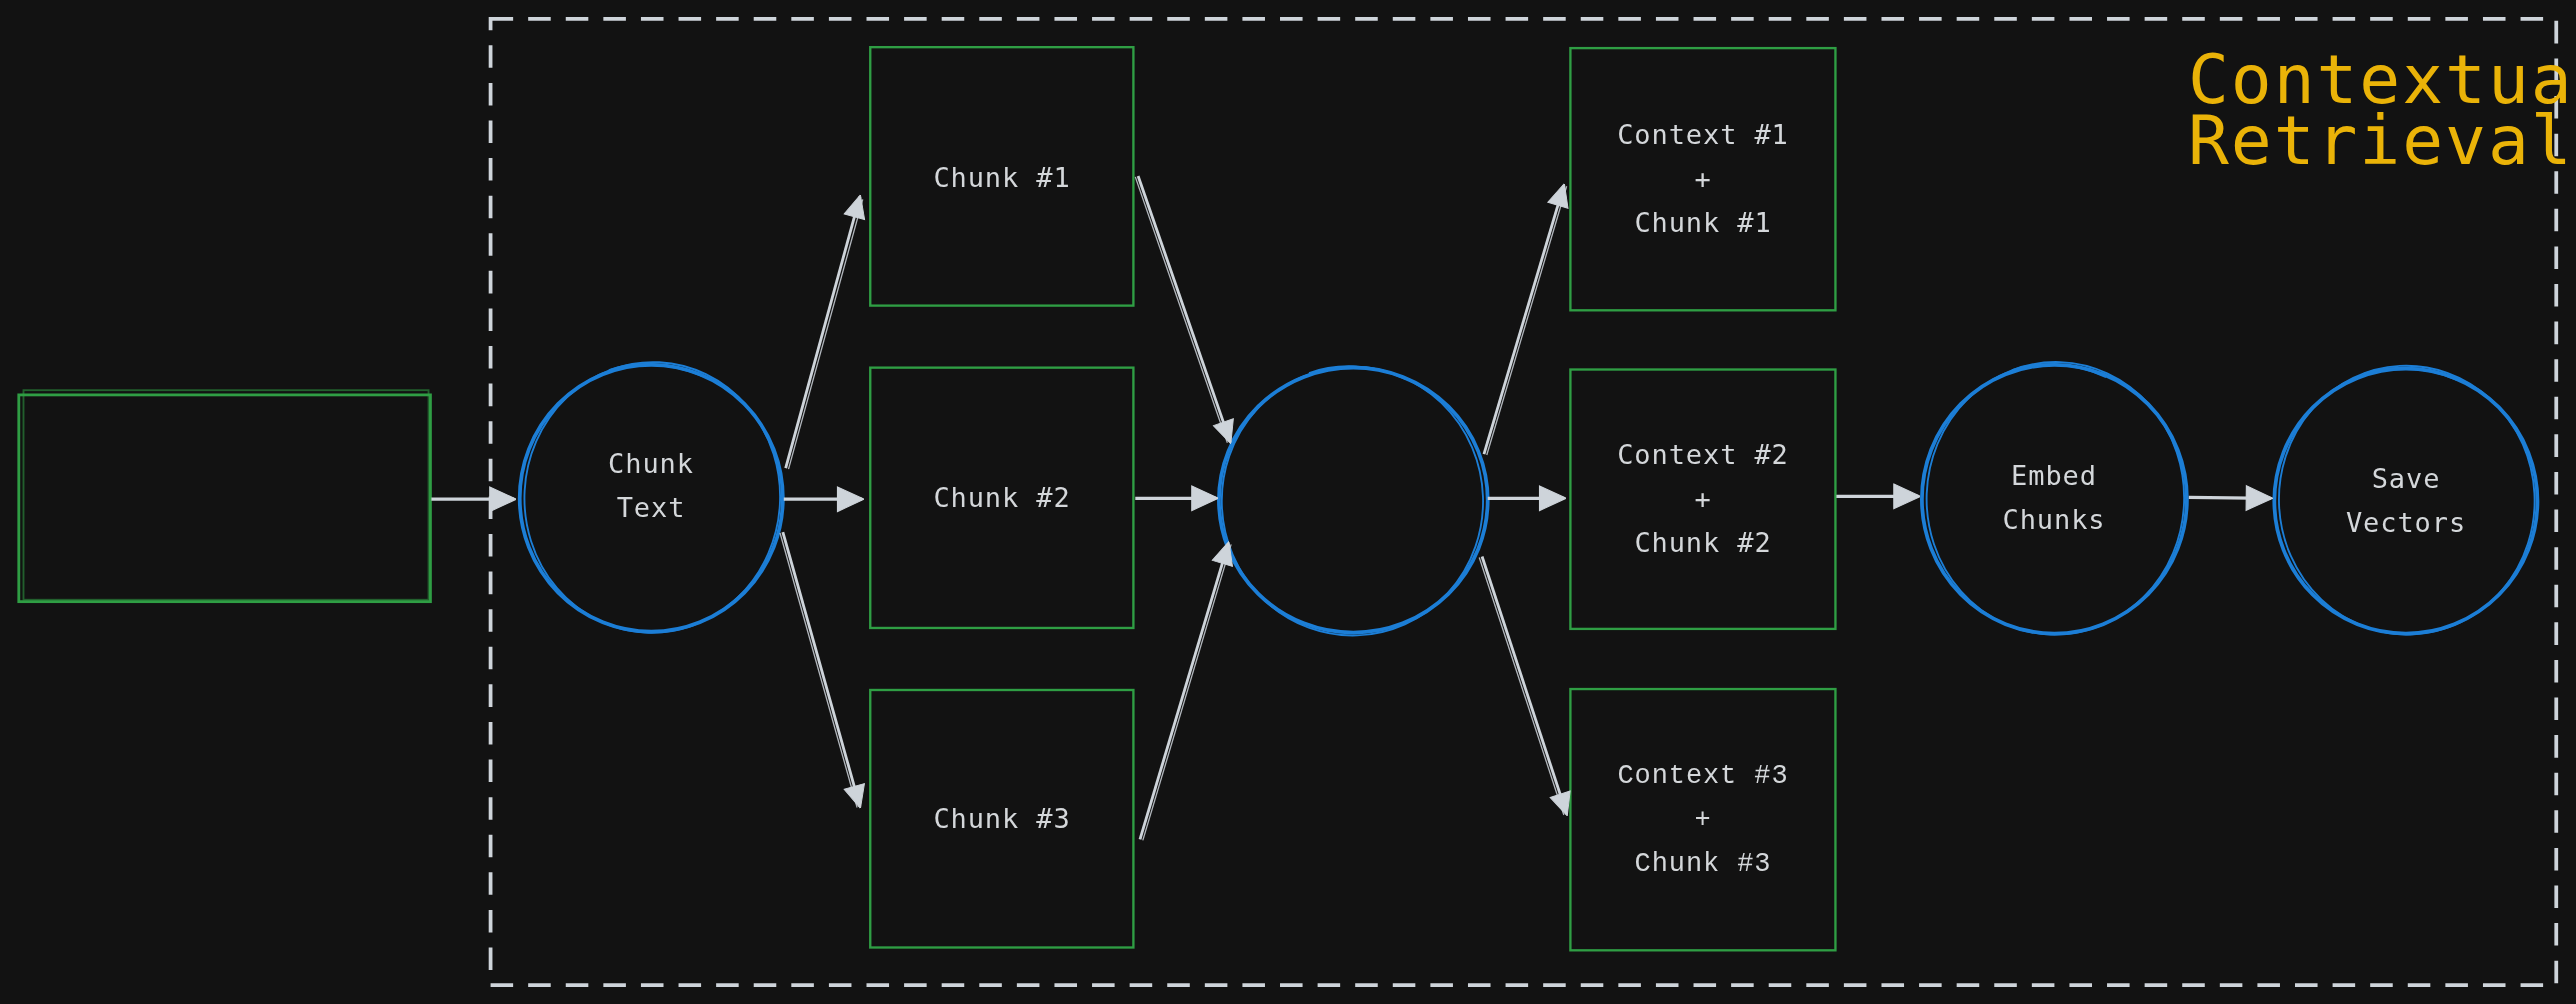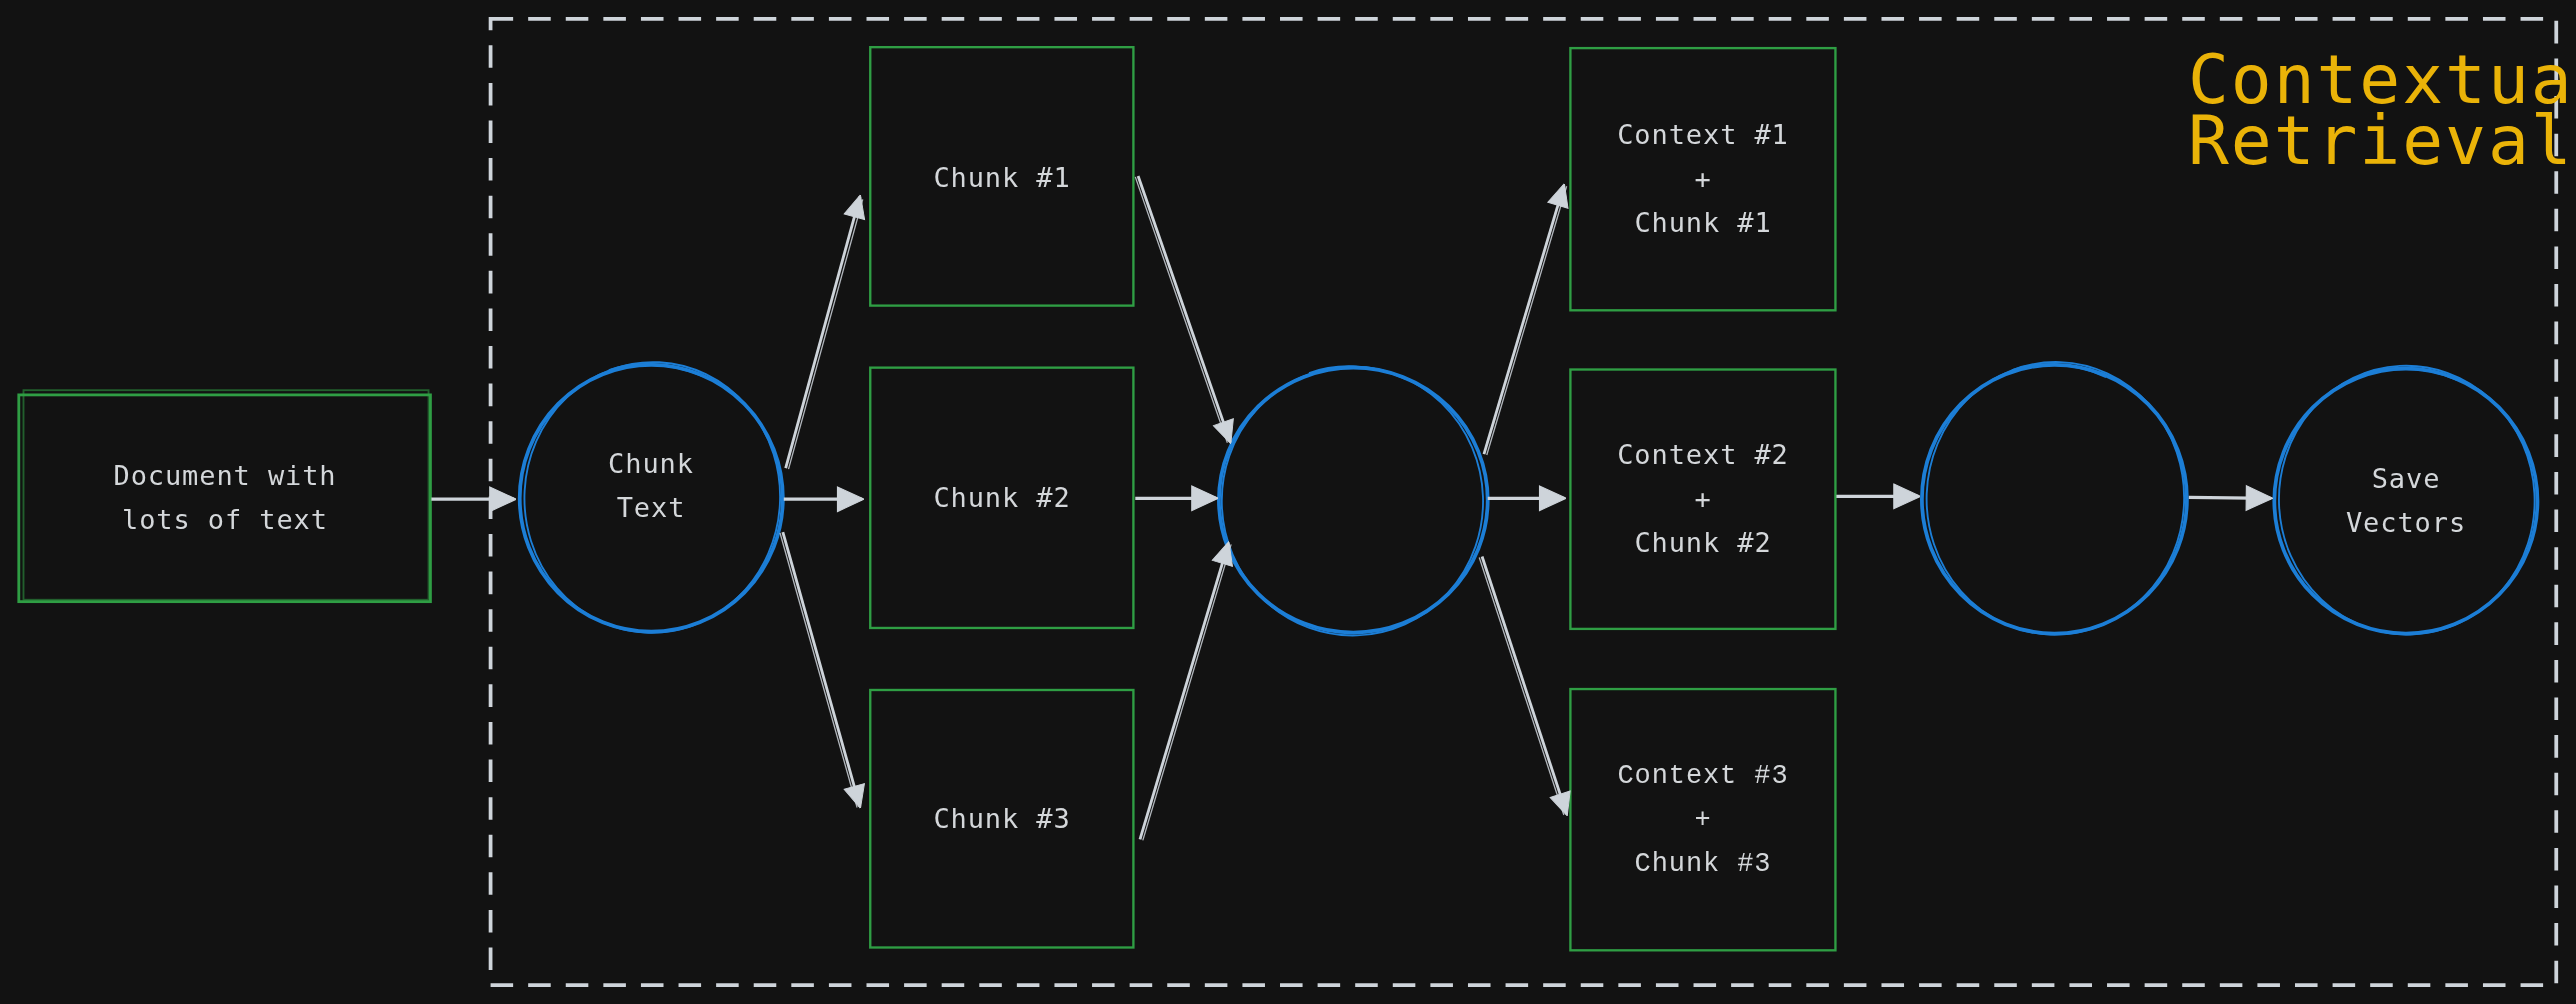--- a/index.html
+++ b/index.html
@@ -153,33 +153,33 @@
       </g>
       <g>
         <line x1="2329" y1="529" x2="2416" y2="530" stroke-width="3.5" marker-end="url(#head)"></line>
       </g>
     </g>
   </svg>
 
   <div class="title" style="left:2188px; top:49px;">Contextual
 Retrieval</div>
 
-  <div class="label" style="left:225px;  top:498px;">Document with
-lots of text</div>
   <div class="label" style="left:651px;  top:486px;">Chunk
 Text</div>
   <div class="label" style="left:1002px; top:178px;">Chunk #1</div>
   <div class="label" style="left:1002px; top:498px;">Chunk #2</div>
   <div class="label" style="left:1002px; top:819px;">Chunk #3</div>
   <div class="label" style="left:1703px; top:179px;">Context #1
 +
 Chunk #1</div>
   <div class="label" style="left:1703px; top:499px;">Context #2
 +
 Chunk #2</div>
   <div class="label" style="left:1703px; top:820px;font-family:Liberation Mono, monospace;">Context #3
 +
 Chunk #3</div>
+  <div class="label" style="left:2054px; top:498px;">Embed
+Chunks</div>
   <div class="label" style="left:2406px; top:501px;">Save
 Vectors</div>
 
 </div>
 
 
 </body></html>

